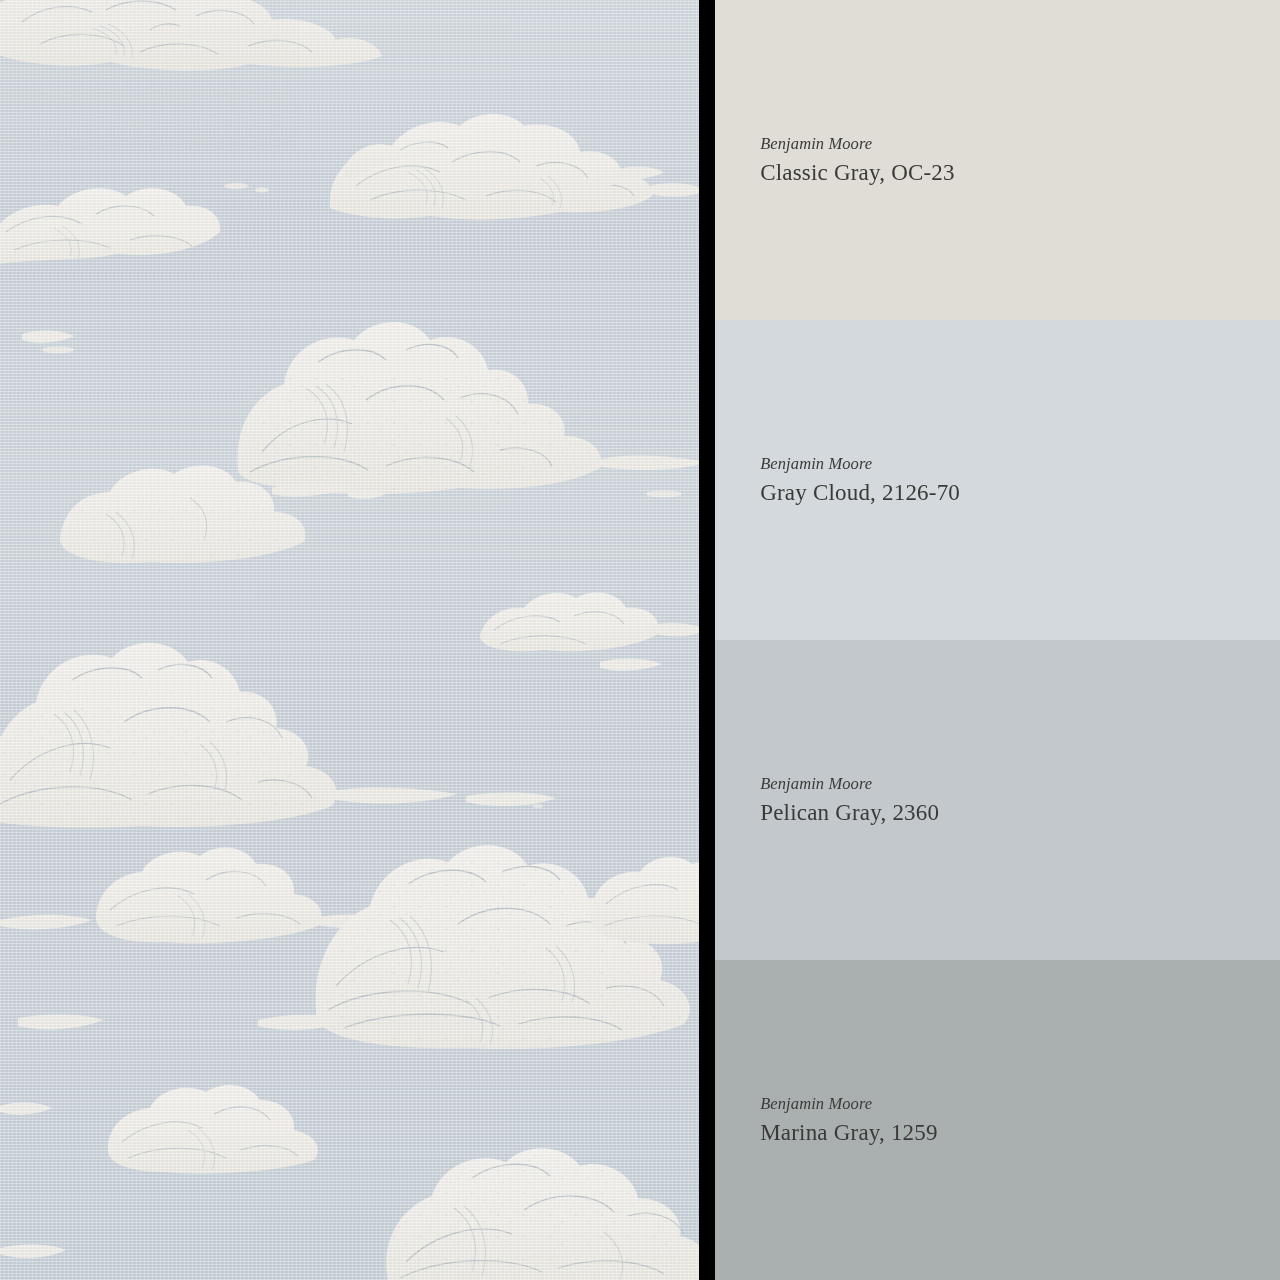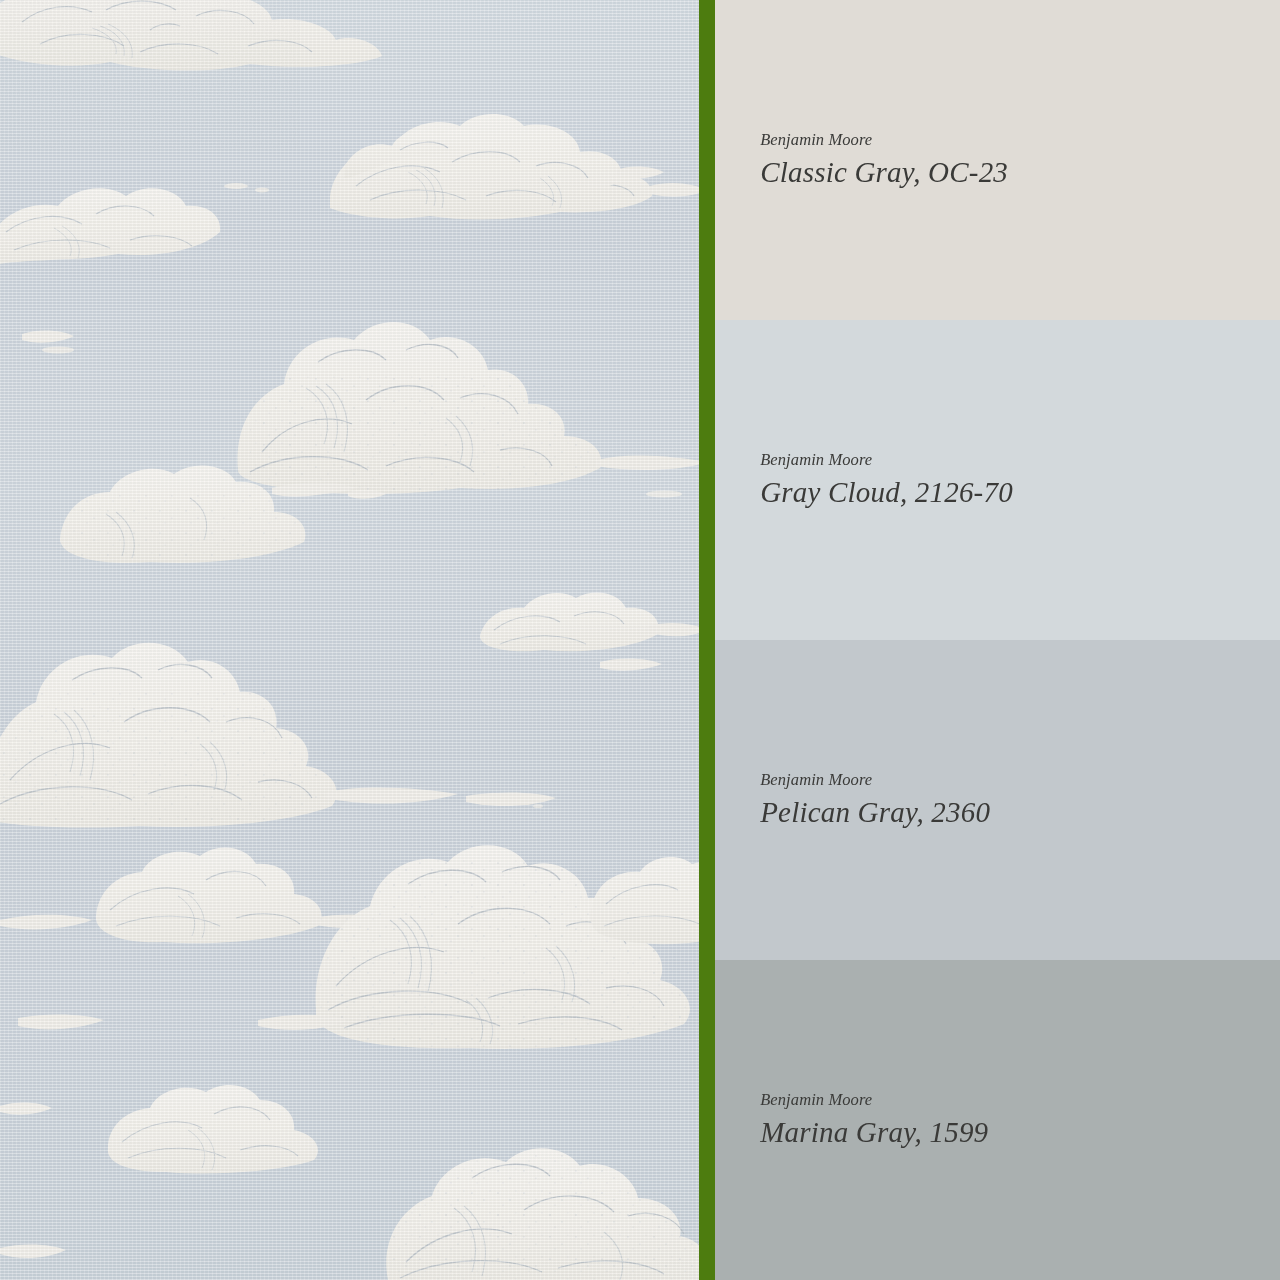--- a/index.html
+++ b/index.html
@@ -9,21 +9,21 @@
     background: #ffffff;
   }
   body {
     font-family: "Liberation Serif", "DejaVu Serif", serif;
   }
   #board {
     position: relative;
     width: 1280px;
     height: 1280px;
     overflow: hidden;
-    background: #4d7c0f;
+    background: #000000;
     display: flex;
     gap: 16px;
   }
 
   
   #wallpaper {
     position: relative;
     width: 708px;
     height: 1280px;
     overflow: hidden;
@@ -91,22 +91,21 @@
   .swatch .brand {
     font-style: italic;
     font-size: 16.5px;
     line-height: 1.2;
     color: #3a3a38;
     letter-spacing: 0.1px;
     margin-bottom: 5px;
     white-space: nowrap;
   }
   .swatch .name {
-    font-style: italic;
-    font-size: 29px;
+    font-size: 23px;
     line-height: 1.2;
     color: #2e2e2c;
     letter-spacing: 0.2px;
     white-space: nowrap;
   }
 </style>
 </head>
 <body>
 
 <div id="board" style="width: 1280px; height: 1280px;">
@@ -453,18 +452,18 @@
       <div class="name" style="color: rgb(58, 58, 56);">Gray Cloud, 2126-70</div>
     </div>
 
     <div class="swatch" style="background-color: rgb(194, 200, 204);">
       <div class="brand" style="color: rgb(58, 58, 56);">Benjamin Moore</div>
       <div class="name" style="color: rgb(58, 58, 56);">Pelican Gray, 2360</div>
     </div>
 
     <div class="swatch" style="background-color: rgb(170, 176, 176);">
       <div class="brand" style="color: rgb(58, 58, 56);">Benjamin Moore</div>
-      <div class="name" style="color: rgb(58, 58, 56);">Marina Gray, 1599</div>
+      <div class="name" style="color: rgb(58, 58, 56);">Marina Gray, 1259</div>
     </div>
 
   </div>
 
 </div>
 
 </body></html>

